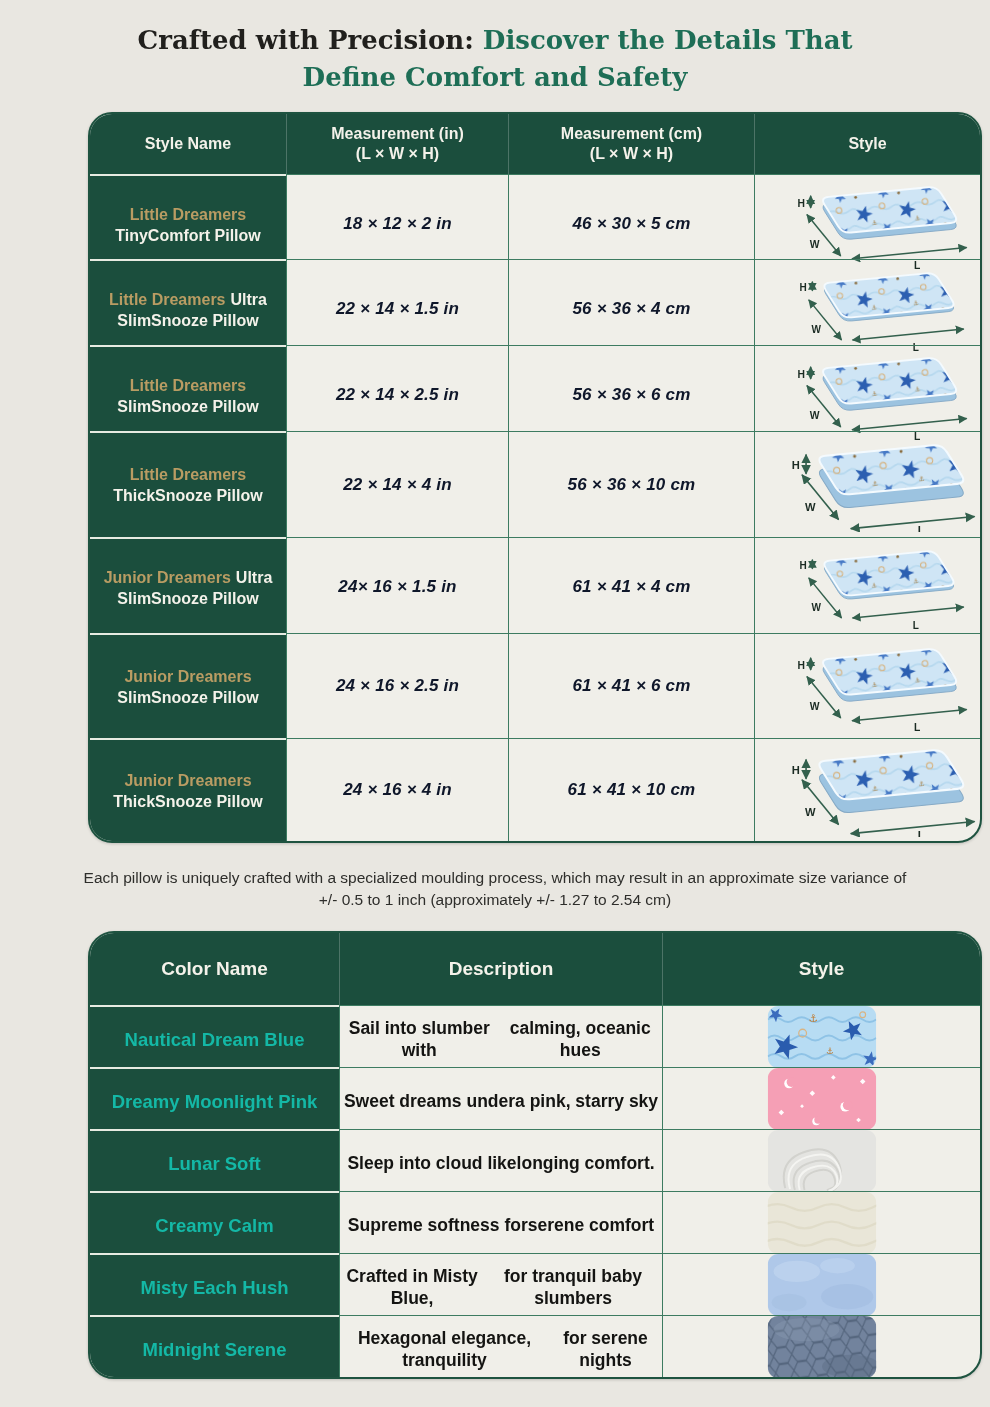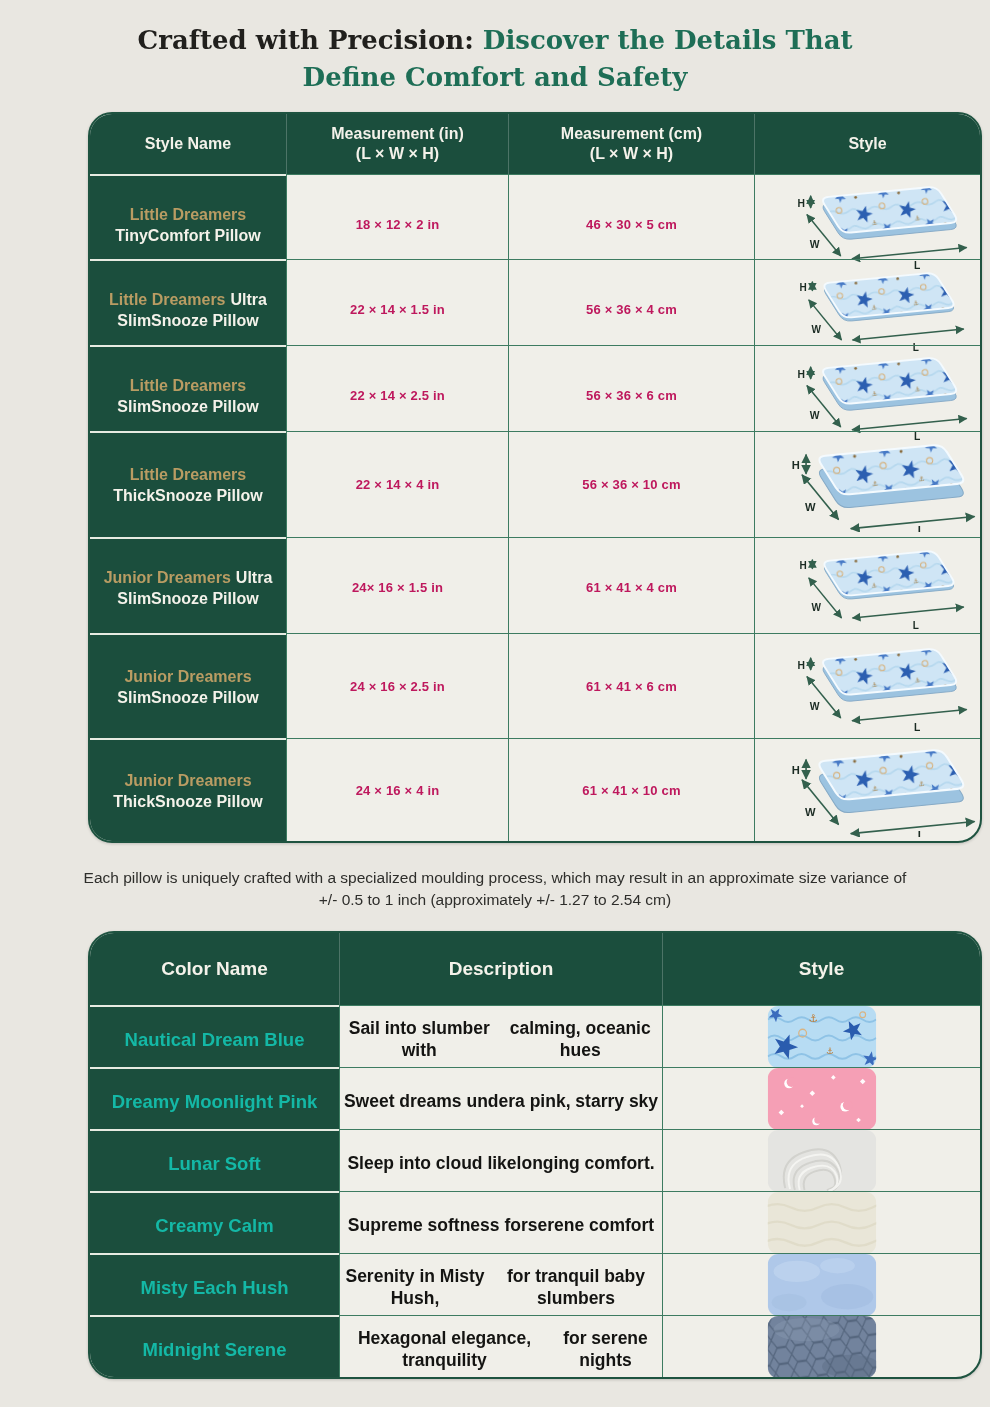--- a/index.html
+++ b/index.html
@@ -47,21 +47,21 @@
   .t1-row .cell:first-child { border-left:none; }
   .name-cell {
     background: var(--header-green, #1b4e3d);
     flex-direction:column; border-top:2px solid #e7ebe2;
     font-weight:700; font-size:16px; line-height:21px; padding:4px 8px;
   }
   .gold { color: var(--gold, #b99c63); }
   .suf  { color:#f4f2ea; }
   .suf:not(:empty) { margin-left:5px; }
   .prod { color:#f4f2ea; display:block; }
-  .mcell { font-weight:700; font-size:13px; color:#be185d; letter-spacing:.2px; }
+  .mcell { font-weight:700; font-size:17px; color:#0f172a; letter-spacing:.2px;font-style:italic; }
   .pic { padding:2px; }
   .pillow { width:222px; height:94px; }
   .pillow svg { display:block; }
   .dim  { stroke:#33604d; stroke-width:1.6; fill:none; }
   .dlab { font:bold 11px "Liberation Sans", sans-serif; fill:#1b2b23; }
 
   
   .note {
     margin:24px auto 20px auto; max-width:900px; text-align:center;
     font-size:15.5px; line-height:22px; color:#2e2e2b;
@@ -449,21 +449,21 @@
       <path d="M-4 52 q14 -7 28 0 t28 0 t28 0 t28 0 t28 0"></path>
     </g>
                 </g>
   </svg></div>
           </div>
         </div>
 
         <div class="t2-row">
           <div class="cname">Misty Each Hush</div>
           <div class="cdesc">
-            <span>Serenity in Misty Hush,</span>
+            <span>Crafted in Misty Blue,</span>
             <span>for tranquil baby slumbers</span>
           </div>
           <div class="cswatch">
             <div class="swatch"><svg viewBox="0 0 112 64" width="110" height="62">
     <g clip-path="url(#swclip)">
                   <rect width="112" height="64" fill="#afc8e9"></rect>
     <ellipse cx="30" cy="18" rx="24" ry="11" fill="#c4d8f1" opacity="0.55"></ellipse>
     <ellipse cx="82" cy="44" rx="27" ry="13" fill="#9db9de" opacity="0.45"></ellipse>
     <ellipse cx="72" cy="12" rx="18" ry="8" fill="#c4d8f1" opacity="0.5"></ellipse>
     <ellipse cx="22" cy="50" rx="18" ry="9" fill="#9db9de" opacity="0.35"></ellipse>

